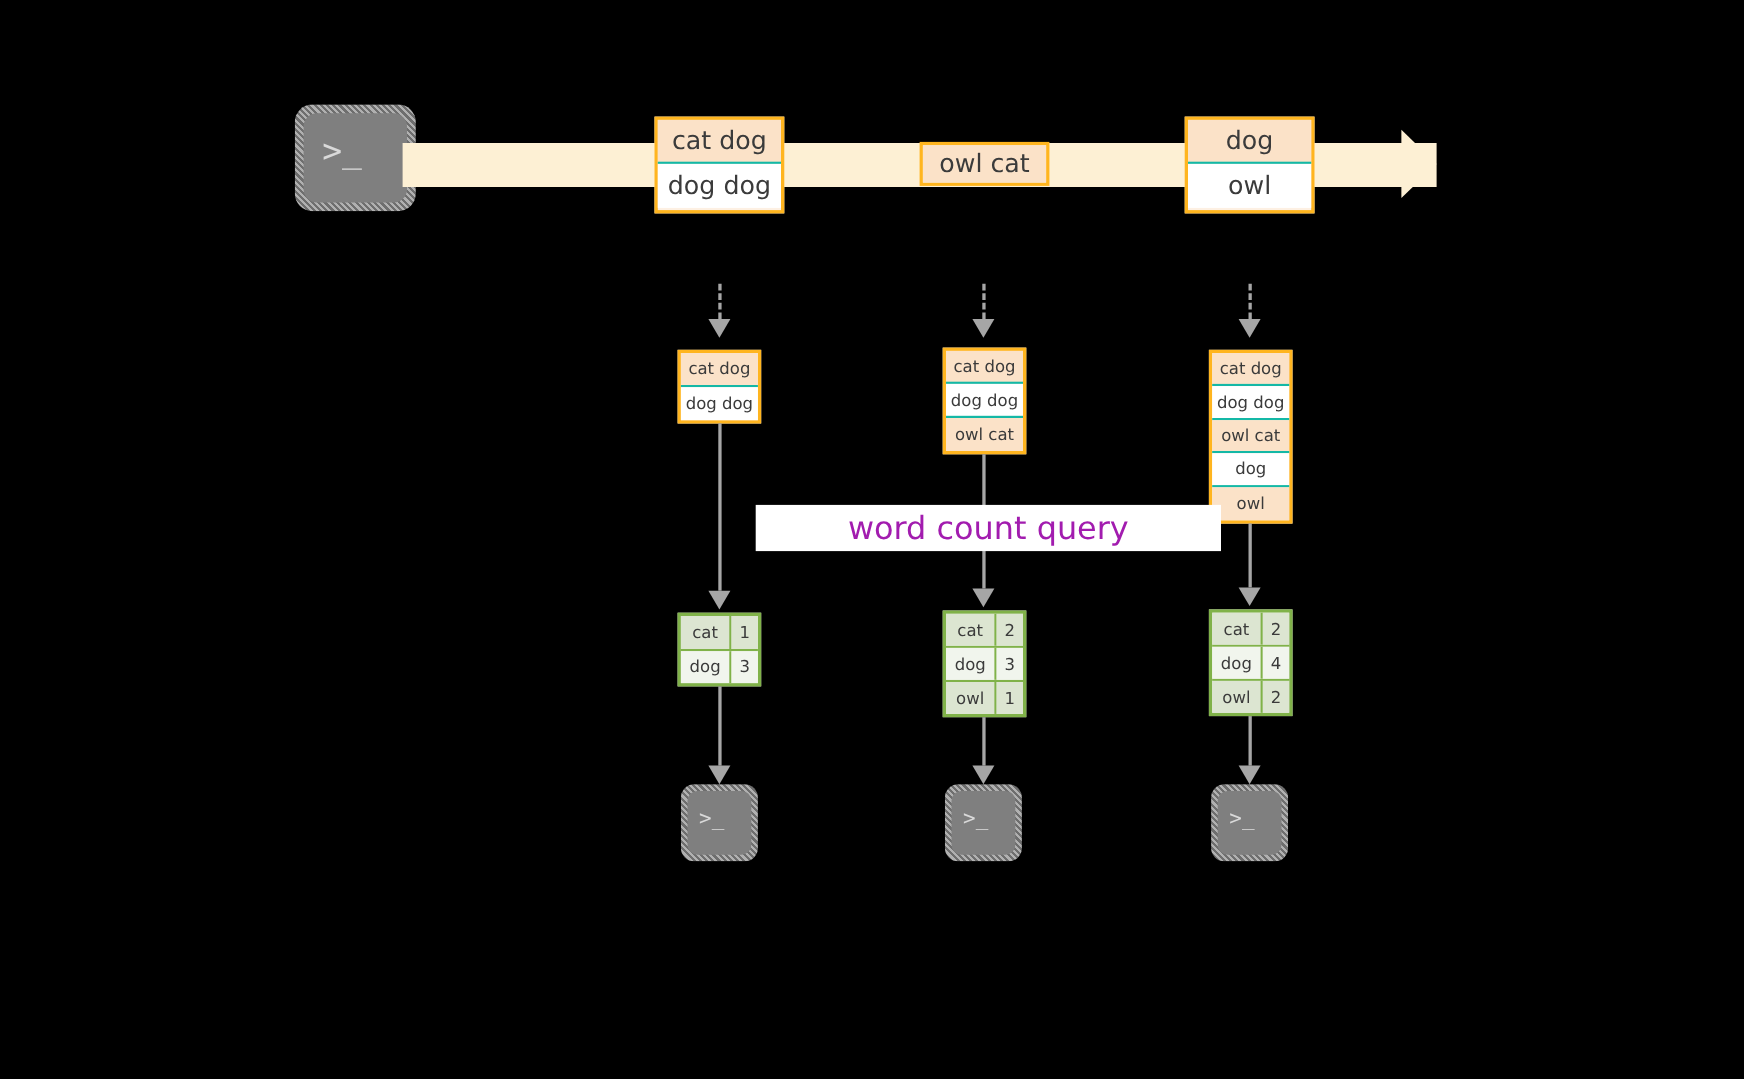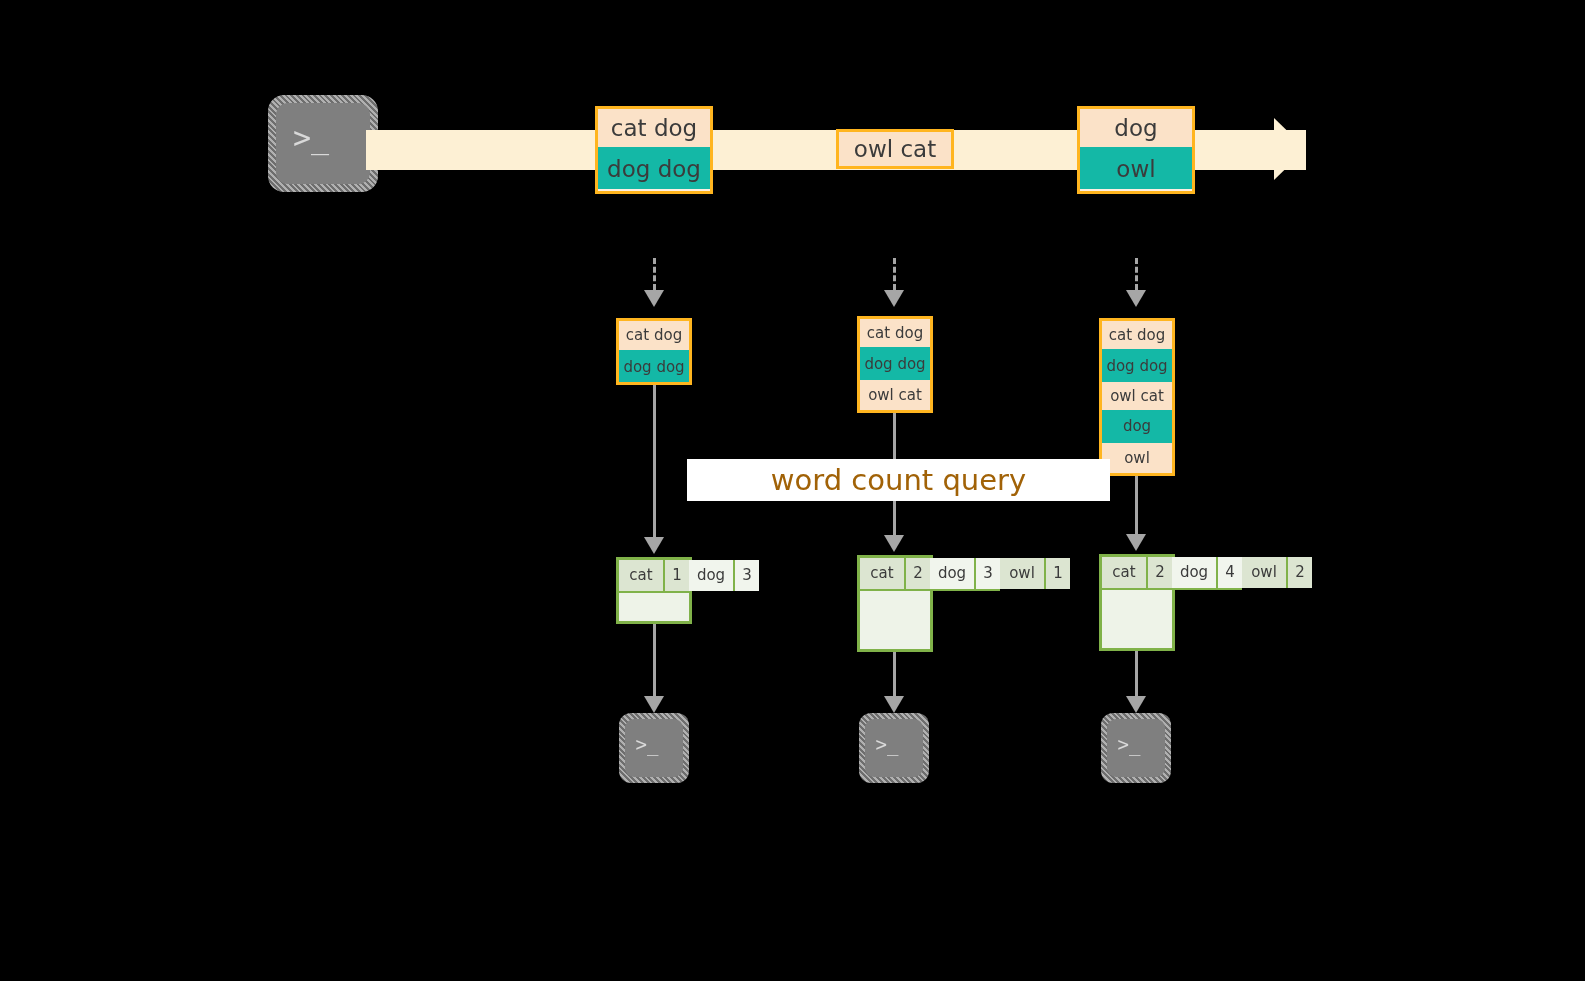--- a/index.html
+++ b/index.html
@@ -71,35 +71,35 @@
     box-sizing: border-box;
     display: flex;
     align-items: center;
     justify-content: center;
     color: #3b3b3b;
     white-space: nowrap;
     border-bottom: 2px solid #14b8a6;
   }
   .obox .cell:last-child { border-bottom: none; }
   .obox .cell.dark  { background: #fbe2c8; }
-  .obox .cell.light { background: #14b8a6; }
+  .obox .cell.light { background: #ffffff; }
 
   
   .obox.big .cell { font-size: 23px; height: 40px; }
   
   .obox.small .cell { font-size: 15px; height: 30.5px; }
 
   
   .gbox {
     position: absolute;
     box-sizing: border-box;
     border: 3px solid #80b249;
     background: #eef3e8;
     display: flex;
-    flex-direction: row;
+    flex-direction: column;
   }
   .gbox .row {
     display: flex;
     height: 30.5px;
     border-bottom: 2px solid #80b249;
   }
   .gbox .row:last-child { border-bottom: none; }
   .gbox .row .word,
   .gbox .row .count {
     box-sizing: border-box;
@@ -140,21 +140,21 @@
   
   .query-band {
     position: absolute;
     background: #ffffff;
     display: flex;
     align-items: center;
     justify-content: center;
   }
   .query-band .label {
     font-size: 29px;
-    color: #a16207;
+    color: #a21caf;
     white-space: nowrap;
     letter-spacing: 0px;
   }
 </style>
 </head>
 <body>
 
 <div id="stage">
 
   <div class="terminal" style="left:268px; top:95px; width:110px; height:97px; border-radius:16px;">

